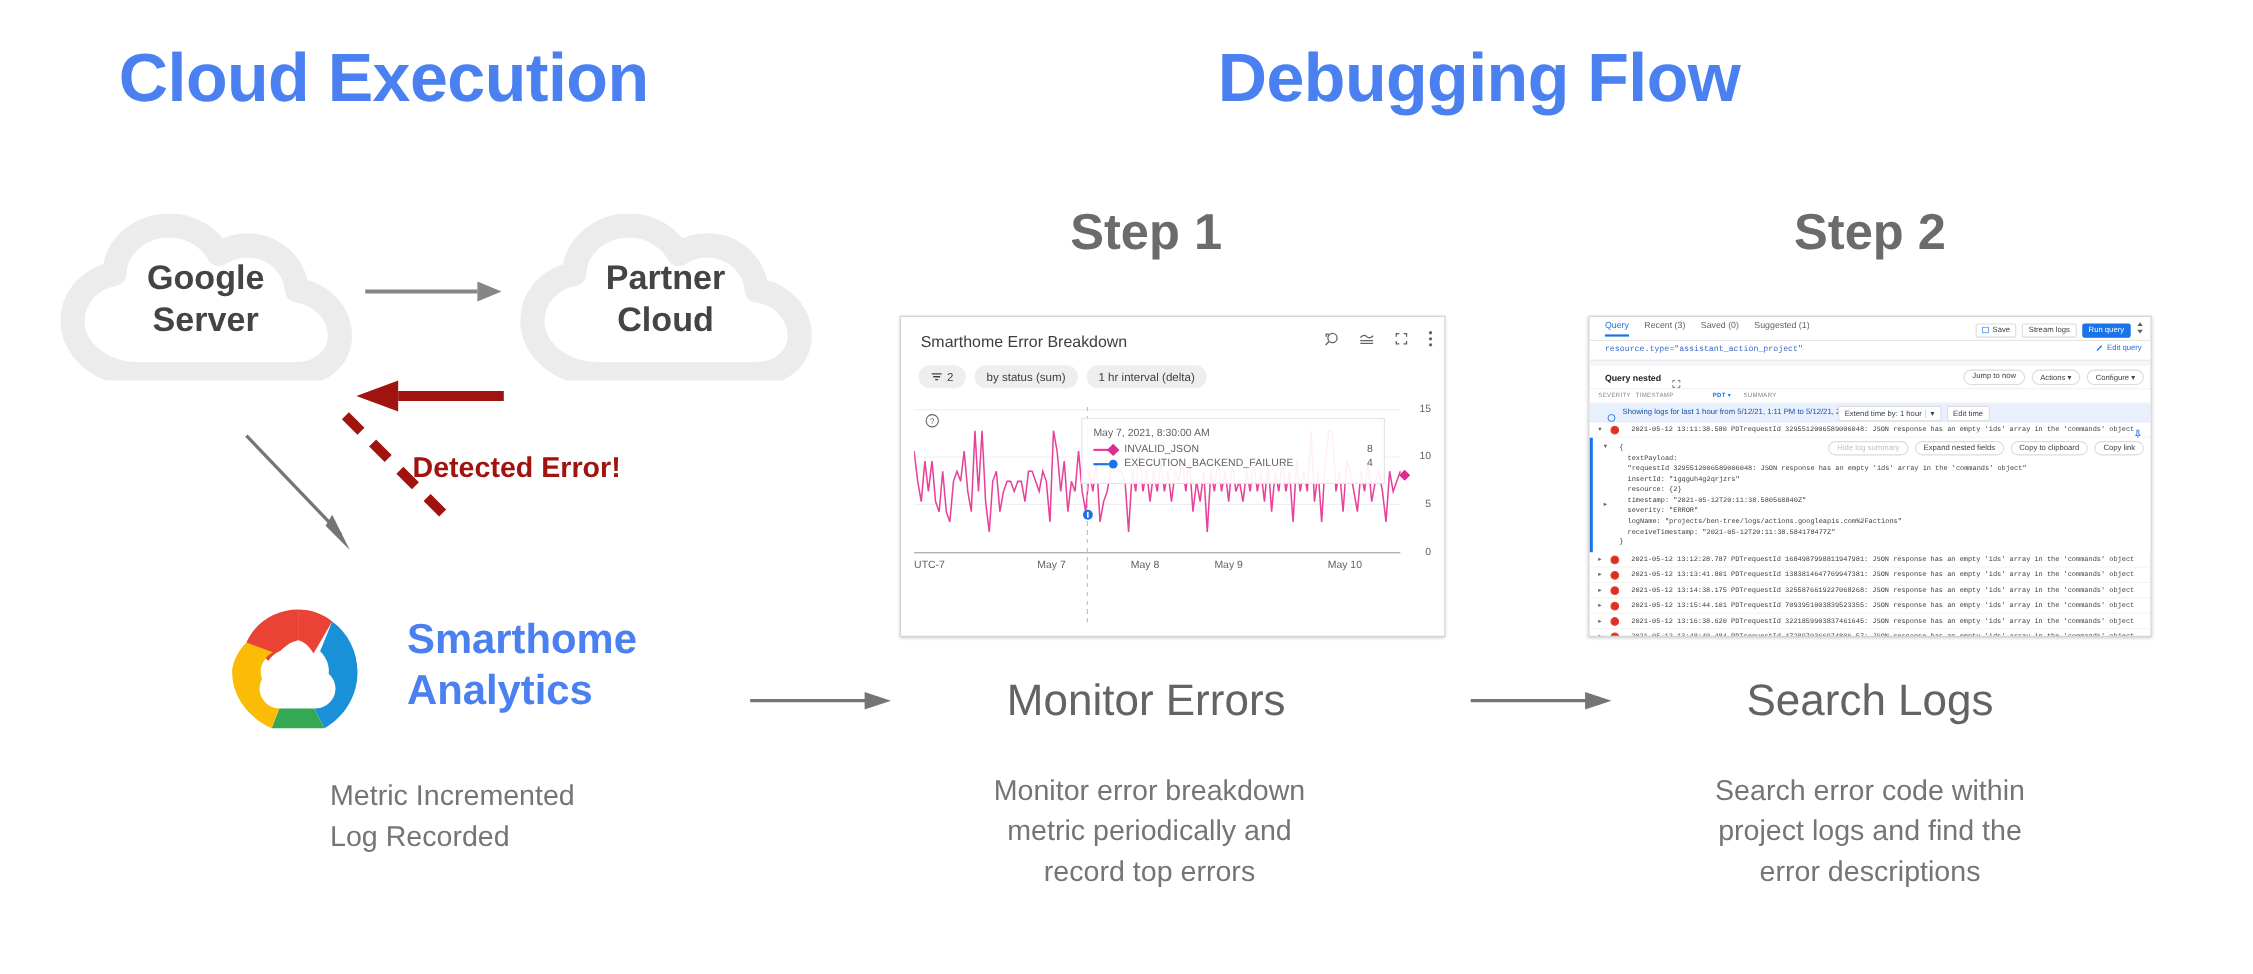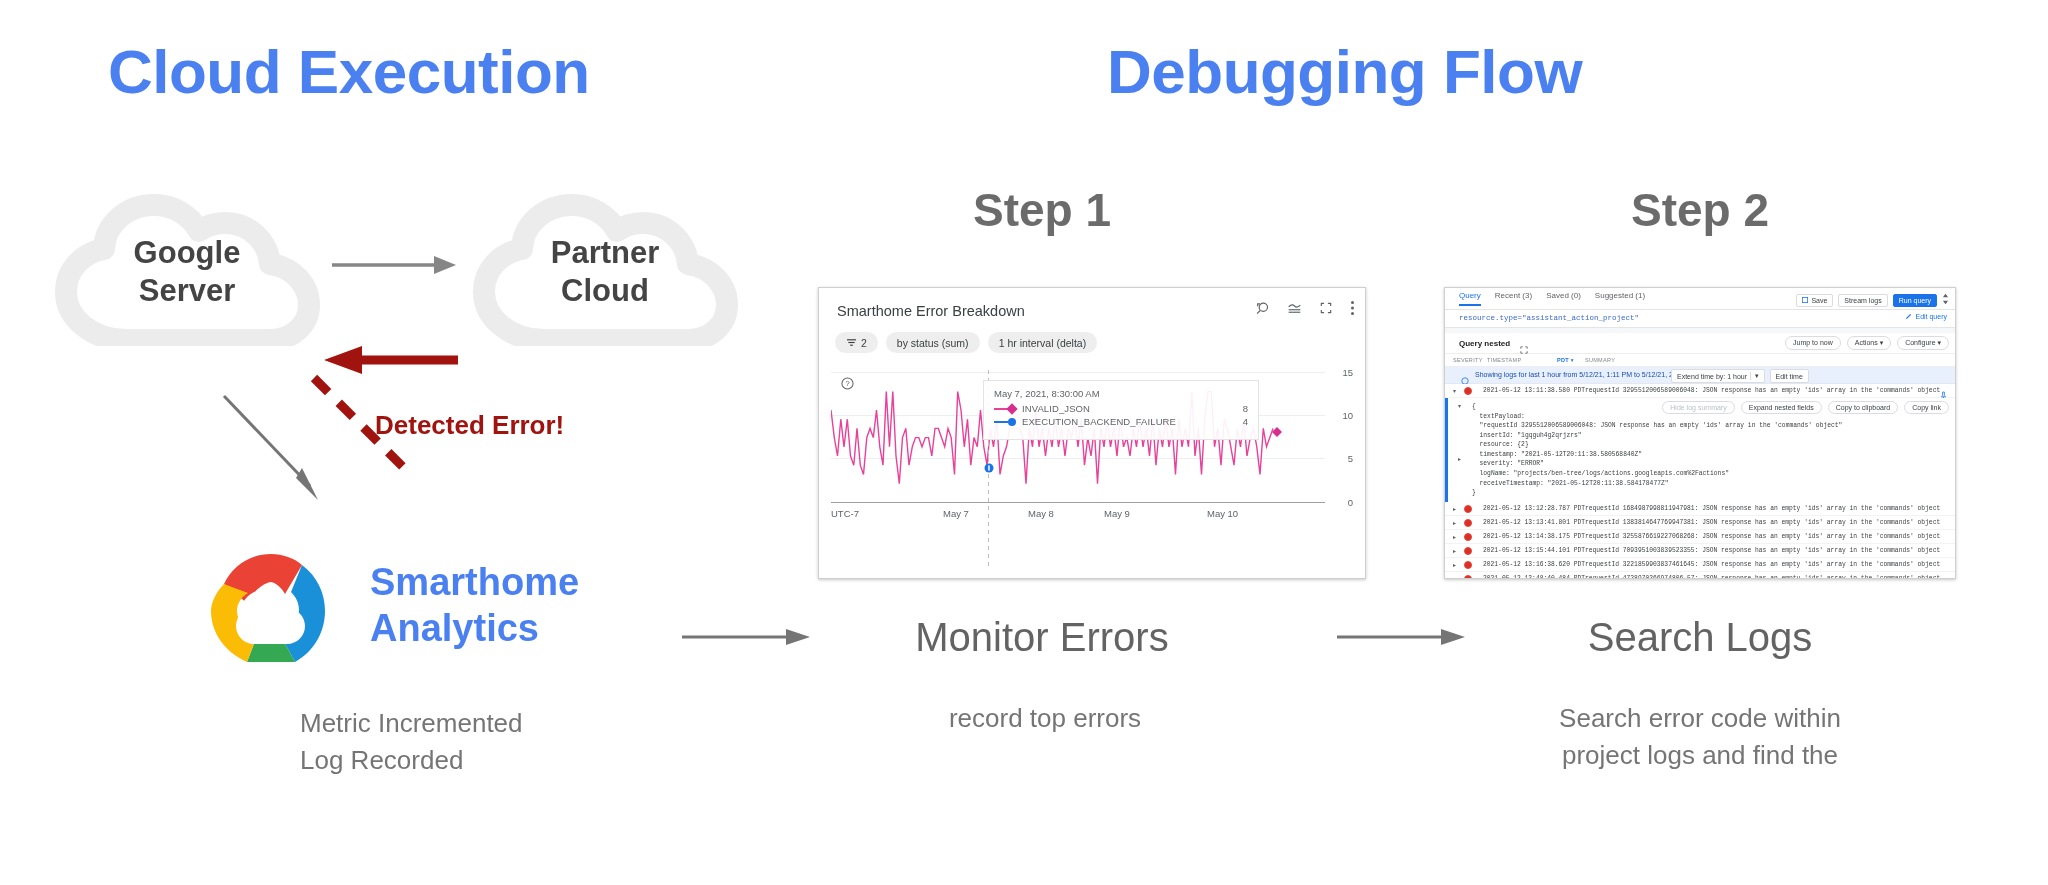--- a/index.html
+++ b/index.html
@@ -40,21 +40,21 @@
   
   .sa-text{
     font-size:38px;font-weight:bold;color:#4a80f0;line-height:1.2;white-space:nowrap;
   }
 
   
   .panel{
     position:absolute;background:#fff;border:1px solid #cfcfcf;
     box-shadow:0 1px 3px rgba(0,0,0,.22);box-sizing:border-box;
   }
-  .chart-panel{width:548px;height:292px;left:818px;top:287px;padding:0;}
+  .chart-panel{width:496px;height:292px;left:818px;top:287px;padding:0;}
   .chart-title{
     position:absolute;left:18px;top:15px;font-size:14.5px;color:#3c4043;font-weight:400;
   }
   .chart-icons{position:absolute;right:10px;top:12px;display:flex;gap:17px;align-items:center;}
   .chart-icons svg{display:block;}
   .chips{position:absolute;left:16px;top:44px;display:flex;gap:8px;align-items:center;}
   .chip{
     background:#eeeeee;border-radius:11px;height:21px;display:flex;align-items:center;
     padding:0 11px;font-size:10.5px;color:#3c4043;white-space:nowrap;gap:4px;
   }
@@ -202,32 +202,35 @@
   <div>Log Recorded</div>
 </div>
 
 <svg class="abs" style="left:680px;top:625px;" width="135" height="24">
   <line x1="2" y1="12" x2="108" y2="12" stroke="#757575" stroke-width="3"></line>
   <polygon points="106,4 130,12 106,20" fill="#757575"></polygon>
 </svg>
 
 <div class="abs node-title" style="left:892px;top:615px;width:300px;">Monitor Errors</div>
 <div class="abs node-caption" style="left:860px;top:700px;width:370px;">
+  <div>Monitor error breakdown</div>
+  <div>metric periodically and</div>
   <div>record top errors</div>
 </div>
 
 <svg class="abs" style="left:1335px;top:625px;" width="135" height="24">
   <line x1="2" y1="12" x2="108" y2="12" stroke="#757575" stroke-width="3"></line>
   <polygon points="106,4 130,12 106,20" fill="#757575"></polygon>
 </svg>
 
 <div class="abs node-title" style="left:1550px;top:615px;width:300px;">Search Logs</div>
 <div class="abs node-caption" style="left:1515px;top:700px;width:370px;">
   <div>Search error code within</div>
   <div>project logs and find the</div>
+  <div>error descriptions</div>
 </div>
 
 <div class="panel chart-panel">
 
   <div class="chart-title">Smarthome Error Breakdown</div>
 
   <div class="chart-icons">
     <span>
       <svg width="15" height="15" viewBox="0 0 18 18">
           <circle cx="10" cy="7.5" r="5" fill="none" stroke="#5f6368" stroke-width="1.4"></circle>

